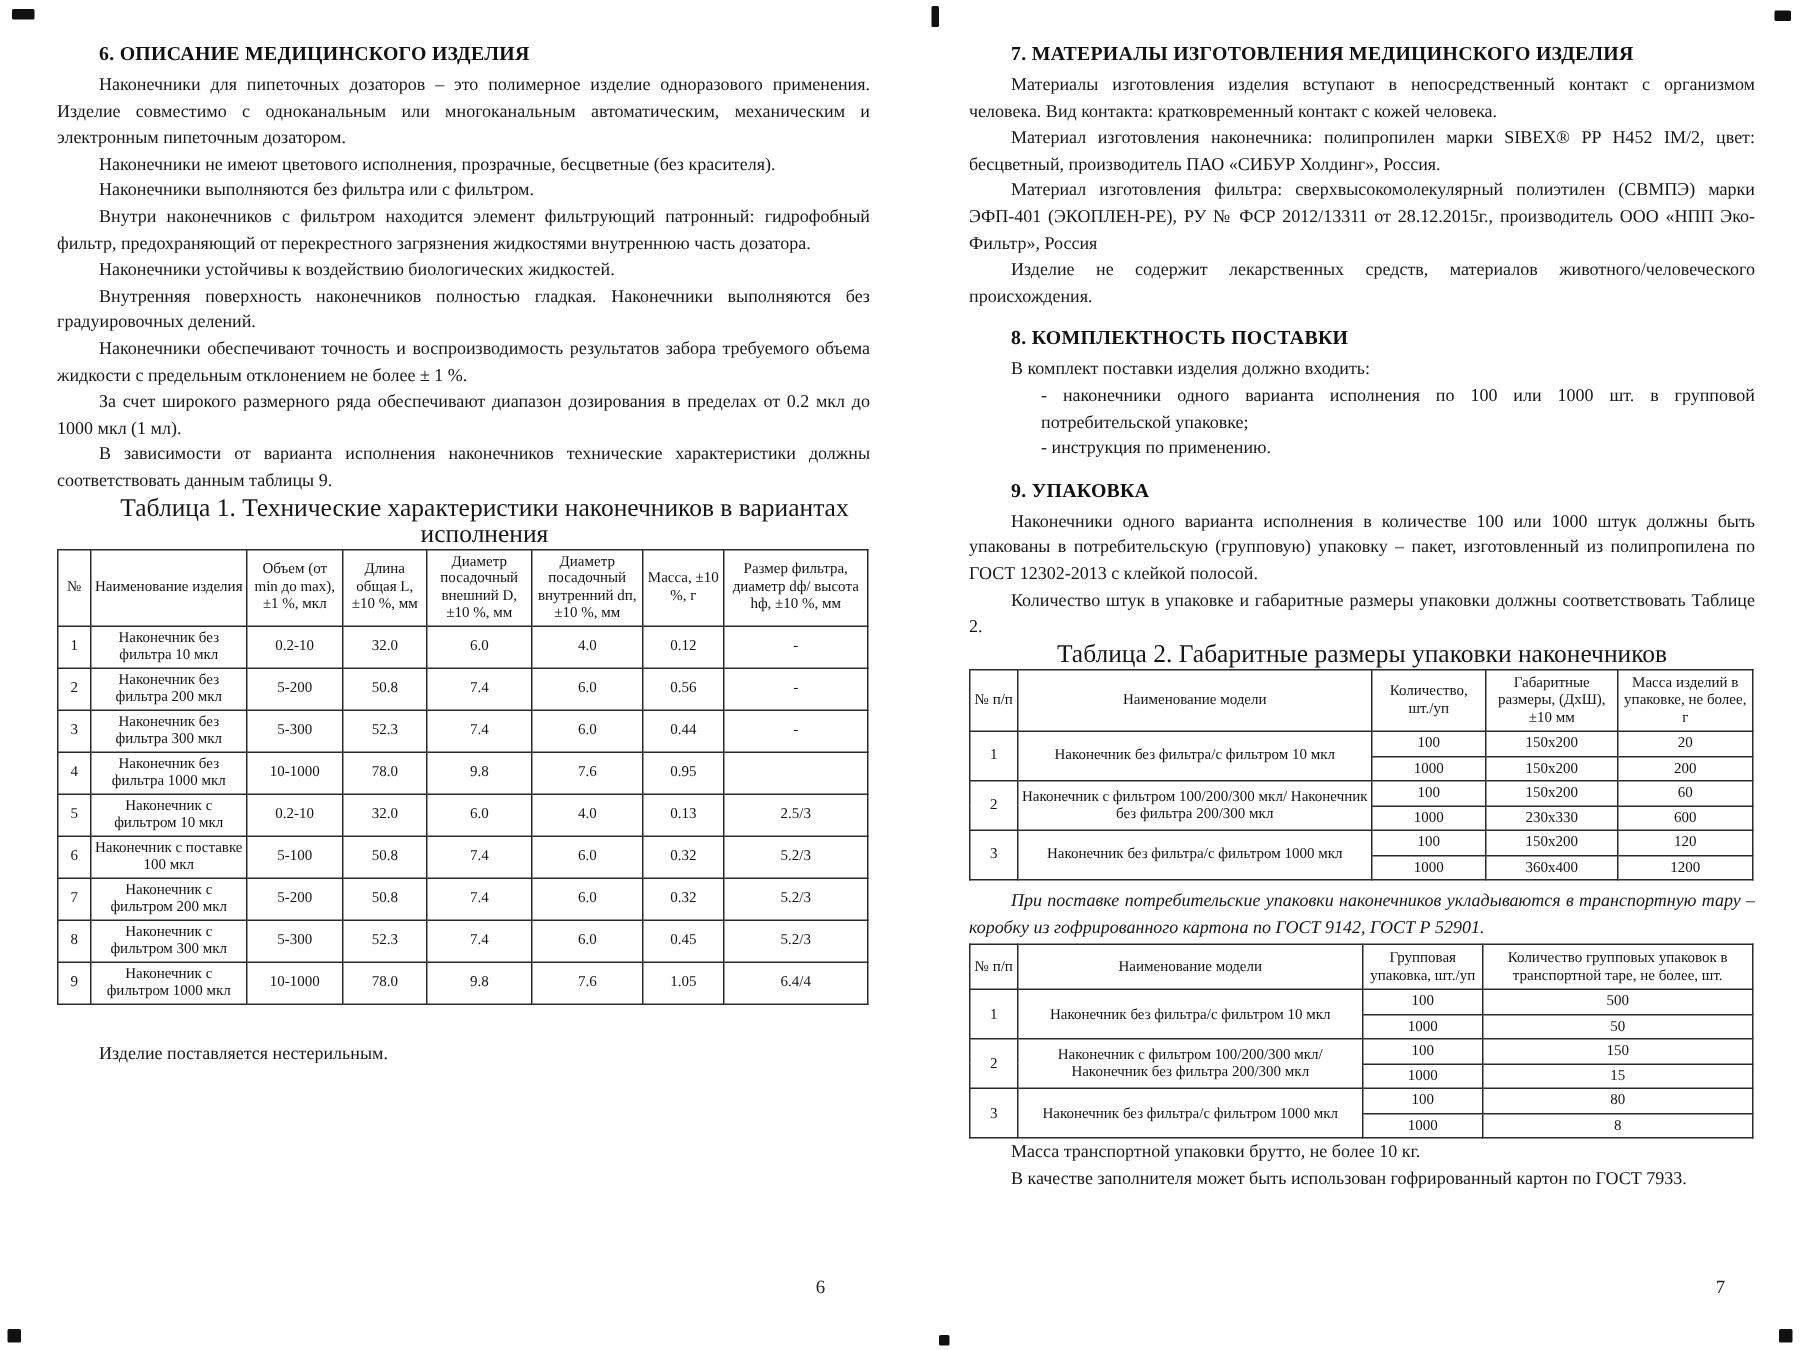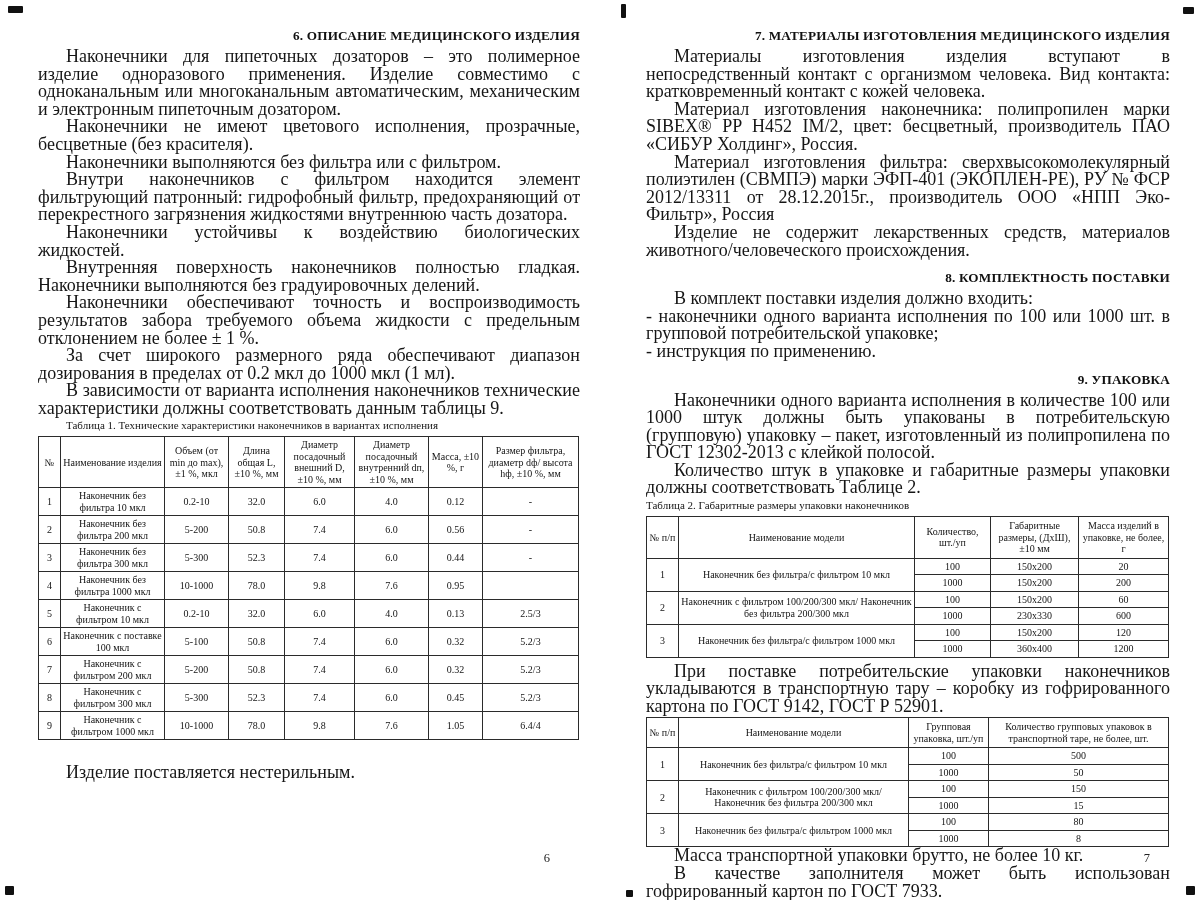--- a/index.html
+++ b/index.html
@@ -11,29 +11,29 @@
     position:relative;
     overflow:hidden;
   }
   .spread { display:flex; width:1200px; height:900px; }
   .page { width:600px; height:900px; position:relative; background:#fff; }
   .page-left  { padding:28px 20px 0 38px; }
   .page-right { padding:28px 30px 0 46px; }
 
   h2.sec {
     font-size:13.2px; font-weight:bold; color:#111;
-    margin:0 0 4px 28px; letter-spacing:.2px;text-align:right;
+    margin:0 0 4px 28px; letter-spacing:.2px;
   }
   h2.sec.mt { margin-top:11px; }
   p.body {
-    font-size:18px; line-height:17.6px;
+    font-size:12px; line-height:17.6px;
     text-align:justify; text-indent:28px; color:#161616;
   }
-  p.body.noindent { text-indent:0; }
-  .caption { font-size:11px; line-height:17px; color:#161616; }
+  p.body.noindent { text-indent:0;margin-left:48px; }
+  .caption { font-size:17px; line-height:17px; color:#161616;text-align:center; }
   .cap-l { margin-left:28px; }
   .cap-r { margin-left:0; }
 
   table.t {
     border-collapse:collapse; table-layout:fixed;
     font-size:10px; line-height:11.5px; color:#141414;
     margin-top:2px;
   }
   table.t td, table.t th {
     border:1px solid #2b2b2b;
@@ -42,21 +42,21 @@
   }
   table.t1 { width:540px; }
   table.t2, table.t3 { width:522px; }
   td.c-num  { vertical-align:top; }
   td.c-name { text-align:left; padding:2px 4px; vertical-align:top; }
   td.c-namem{ text-align:left; padding:2px 4px; vertical-align:middle; }
   table.t2 td, table.t3 td { height:16px; }
   table.t2 th, table.t3 th { padding:3px 2px; }
 
   p.note { margin-top:24px; }
-  .after-t2 { margin-top:5px; }
+  .after-t2 { margin-top:5px;font-style:italic; }
   .pagenum {
     position:absolute; bottom:34px; right:50px;
     font-size:12.5px; color:#222;
   }
   .mark { position:absolute; background:#111; border-radius:1px; }
   .m1 { left:8px;   top:6px;    width:15px; height:7px; }
   .m2 { left:621px; top:4px;    width:5px;  height:14px; }
   .m3 { left:1183px;top:7px;    width:11px; height:7px; }
   .m4 { left:5px;   top:886px;  width:9px;  height:9px; }
   .m5 { left:626px; top:890px;  width:7px;  height:7px; }

